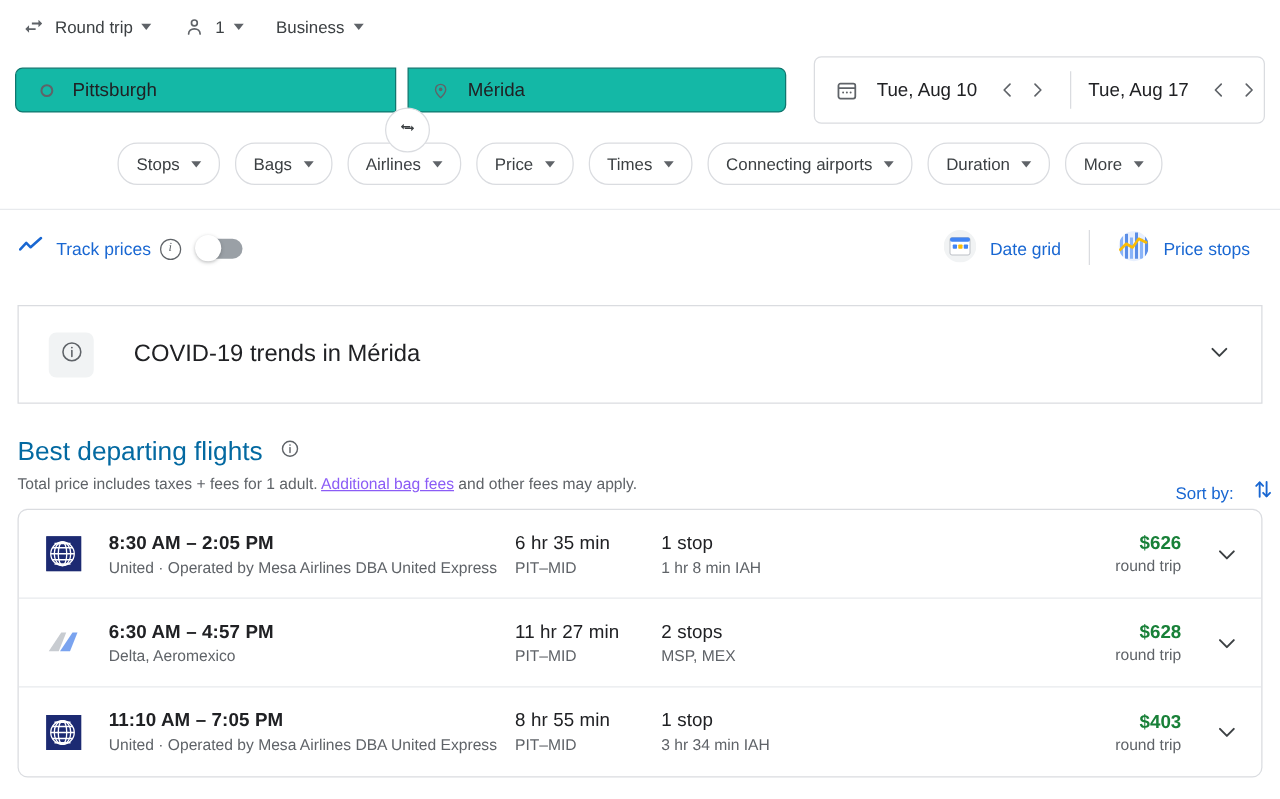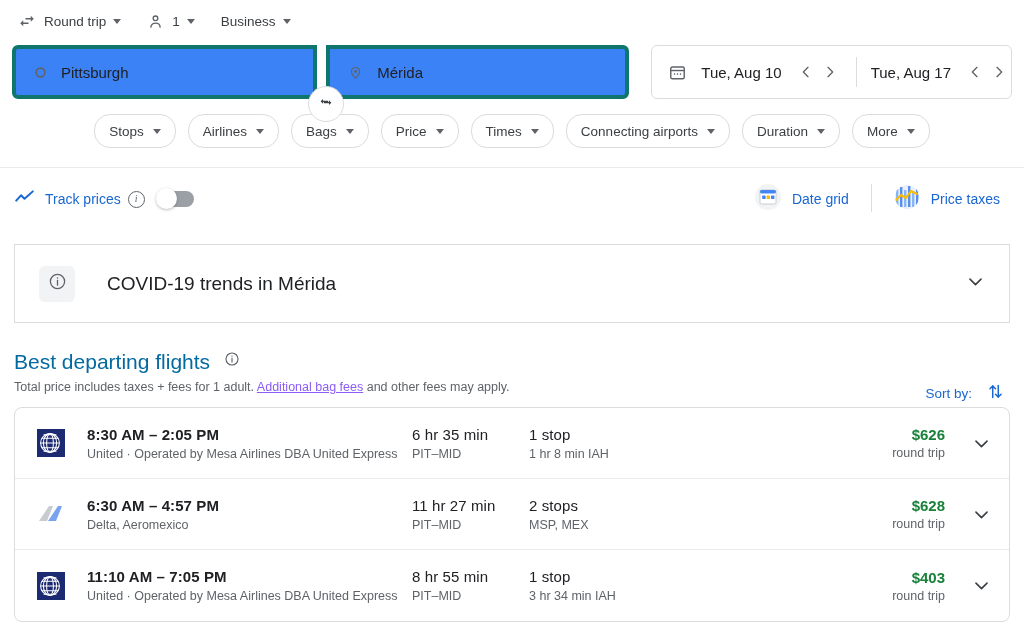--- a/index.html
+++ b/index.html
@@ -46,26 +46,26 @@
   .opt-icon { display: inline-flex; align-items: center; justify-content: center; }
 
   
   .search-row {
     display: flex;
     align-items: center;
     padding: 9px 12px 0 12px;
     position: relative;
   }
   .field {
-    height: 54px;
-    border: 4px solid #0f766e;
+    height: 36px;
+    border: 1px solid #0f766e;
     border-radius: 6px;
     display: flex;
     align-items: center;
-    background: #3b82f6;
+    background: #14b8a6;
     box-sizing: border-box;
   }
   .field-origin { width: 310px; border-radius: 6px 0 0 6px; }
   .field-dest   { width: 308px; margin-left: 9px; border-radius: 0 6px 6px 0; }
   .field-text {
     font-size: 15px;
     color: #202124;
     margin-left: 14px;
   }
   .field .pin { margin-left: 18px; display:inline-flex; }
@@ -237,21 +237,21 @@
     top: -1px;
   }
   .best-sub {
     margin-top: 6px;
     font-size: 12.5px;
     color: #5f6368;
   }
   .best-sub a { color: #8b5cf6; text-decoration: underline; cursor: pointer; text-align: center; }
   .sort-by {
     position: absolute;
-    right: 19px;
+    right: 4px;
     top: 59px;
     display: flex;
     align-items: center;
     cursor: pointer;
   }
   .sort-label { color: #1967d2; font-size: 13.5px; font-weight: 500; }
   .sort-icon { margin-left: 14px; }
 
   
   .flight-list {
@@ -424,25 +424,25 @@
       </div>
     </div>
   </div>
 
   <div class="chips-row">
     <div class="chip">
       <span>Stops</span>
       <span class="caret"></span>
     </div>
     <div class="chip">
+      <span>Bags</span>
+      <span class="caret"></span>
+    </div>
+    <div class="chip">
       <span>Airlines</span>
-      <span class="caret"></span>
-    </div>
-    <div class="chip">
-      <span>Bags</span>
       <span class="caret"></span>
     </div>
     <div class="chip">
       <span>Price</span>
       <span class="caret"></span>
     </div>
     <div class="chip">
       <span>Times</span>
       <span class="caret"></span>
     </div>
@@ -506,21 +506,21 @@
               <rect x="2" y="5" width="2.4" height="18" fill="#8ab4f8"></rect>
               <rect x="6" y="3" width="2.4" height="20" fill="#5b8ee6"></rect>
               <rect x="10" y="6" width="2.4" height="17" fill="#8ab4f8"></rect>
               <rect x="14" y="2" width="2.4" height="21" fill="#5b8ee6"></rect>
               <rect x="18" y="7" width="2.4" height="16" fill="#8ab4f8"></rect>
               <rect x="22" y="4" width="2.4" height="19" fill="#5b8ee6"></rect>
               <polyline points="2,16 7,11 12,14 17,7 23,10" fill="none" stroke="#fbbc04" stroke-width="2.1" stroke-linecap="round" stroke-linejoin="round"></polyline>
             </g>
           </svg>
         </span>
-        <span class="tool-label">Price taxes</span>
+        <span class="tool-label">Price stops</span>
       </div>
     </div>
   </div>
 
   <div class="covid-card">
     <span class="covid-icon-box">
       <span>
         <svg width="19" height="19" viewBox="0 0 24 24" fill="none" stroke="#5f6368" stroke-width="1.6">
           <circle cx="12" cy="12" r="9"></circle>
           <path d="M12 10.6v6" stroke-linecap="round"></path>

